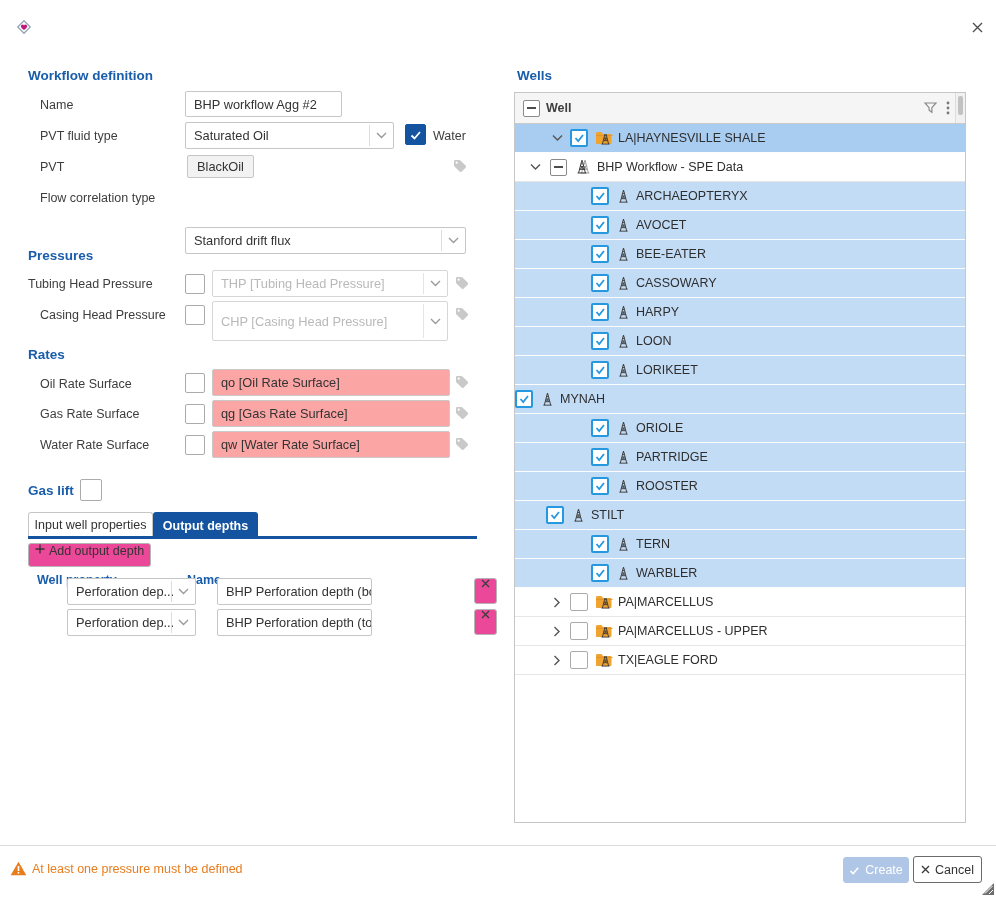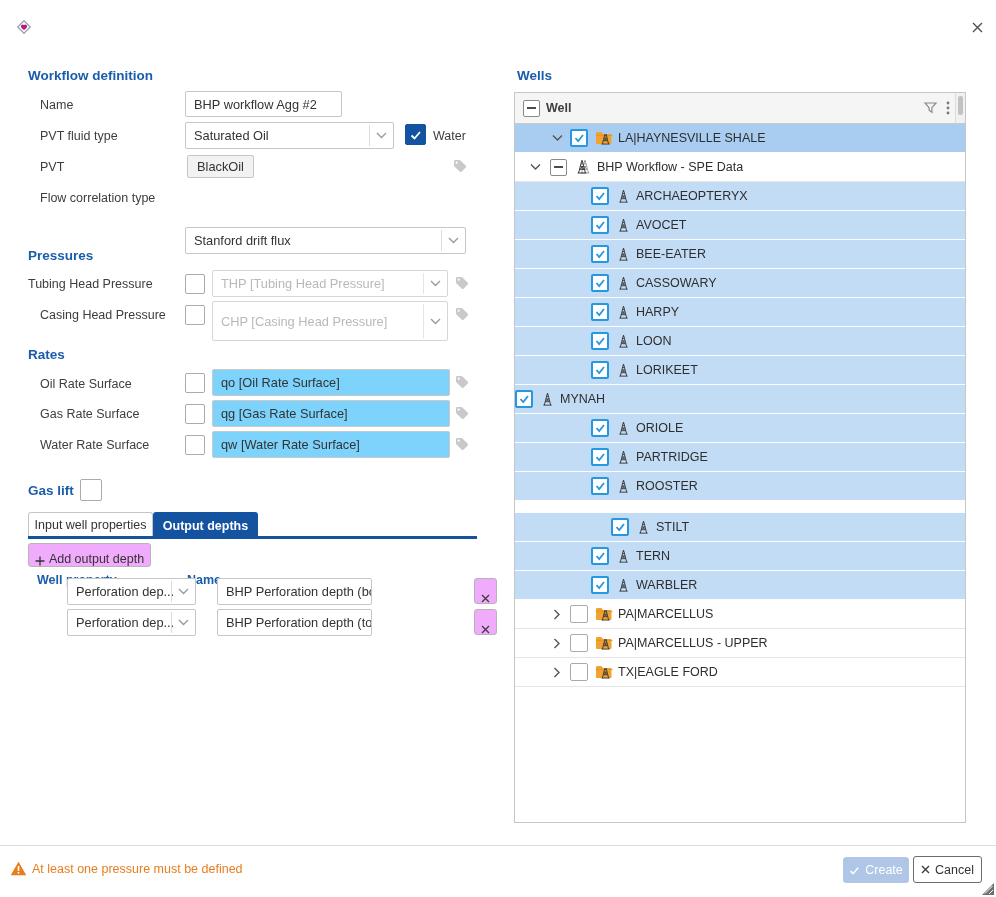--- a/index.html
+++ b/index.html
@@ -10,21 +10,21 @@
 
   
   .title { font-size:17px; font-weight:bold; color:#195dab; }
   .sec { font-size:13.5px; font-weight:bold; color:#195dab; }
   .lbl { font-size:12.5px; color:#3d3d3d; white-space:nowrap; }
   .colhdr { font-size:12.5px; font-weight:bold; color:#195dab; }
 
   
   .fld { border:1px solid #c6c6c6; border-radius:2px; background:#fff; font-size:12.8px;
          color:#333; display:flex; align-items:center; padding:0 8px; overflow:hidden; white-space:nowrap; }
-  .fld.gray { background:#7dd3fc; border-color:#c9c9c9; }
+  .fld.gray { background:#fca5a5; border-color:#c9c9c9; }
   .sel { padding-right:28px; position:relative; }
   .sel .chevbox { position:absolute; right:0; top:2px; bottom:2px; width:24px; border-left:1px solid #dcdcdc;
                   display:flex; align-items:center; justify-content:center; }
   .sel.disabled { color:#b9b9b9; border-color:#d6d6d6; }
   .chip { display:inline-flex; align-items:center; background:#f2f2f2; border:1px solid #c6c6c6;
           border-radius:2px; padding:0 9px; height:23px; font-size:12.8px; color:#333; }
 
   
   .cbx { background:#fff; border:1px solid #ababab; border-radius:2px; display:flex;
          align-items:center; justify-content:center; }
@@ -33,21 +33,21 @@
   .cbx.indet { border-color:#8a8a8a; }
   .indet-bar { width:9px; height:2px; background:#4c4c4c; }
 
   
   .tab { position:absolute; top:512px; height:25px; display:flex; align-items:center; justify-content:center;
          font-size:12.5px; border-radius:3px 3px 0 0; }
   .tab.inactive { background:#fff; border:1px solid #c6c6c6; border-bottom:none; color:#333; }
   .tab.active { background:#1353a0; color:#fff; font-weight:bold; height:27px; z-index:2; }
   .tabline { position:absolute; left:28px; top:536px; width:449px; height:2.5px; background:#1353a0; }
 
-  .btn { display:flex; align-items:flex-end; justify-content:center; gap:4px; background:#f0abfc;
+  .btn { display:flex; align-items:flex-start; justify-content:center; gap:4px; background:#ec4899;
          border:1px solid #b5b5b5; border-radius:3px; font-size:12.5px; color:#333; cursor:pointer; }
 
   
   #wells-panel { position:absolute; left:514px; top:92px; width:452px; height:731px;
                  border:1px solid #c6c6c6; background:#fff; overflow:hidden; }
   .tree-header { position:relative; height:31px; background:#f5f5f5; border-bottom:1px solid #c9c9c9;
                  display:flex; align-items:center; }
   .tree-header .hlabel { font-size:12.5px; font-weight:600; color:#3f3f3f; margin-left:6px; }
   .trow { display:flex; align-items:center; height:29px; font-size:12.5px; color:#2e2e2e; }
   .trow .tlabel { margin-left:5px; white-space:nowrap; }
@@ -507,21 +507,21 @@
             </svg>
           </span>
           <span style="margin-left:7px;">
             <svg width="15" height="15" viewBox="0 0 16 16">
               <use href="#derrick"></use>
             </svg>
           </span>
           <span class="tlabel">ROOSTER</span>
         </div>
 
-        <div class="trow well-sel" style="padding-left:96px;margin-top:12px;">
+        <div class="trow well-sel" style="padding-left:31px;">
           <span class="cbx blue" style="width:18px; height:18px; background:#fff;">
             <svg width="10" height="10" viewBox="0 0 10 10">
               <use href="#check-blue"></use>
             </svg>
           </span>
           <span style="margin-left:7px;">
             <svg width="15" height="15" viewBox="0 0 16 16">
               <use href="#derrick"></use>
             </svg>
           </span>

